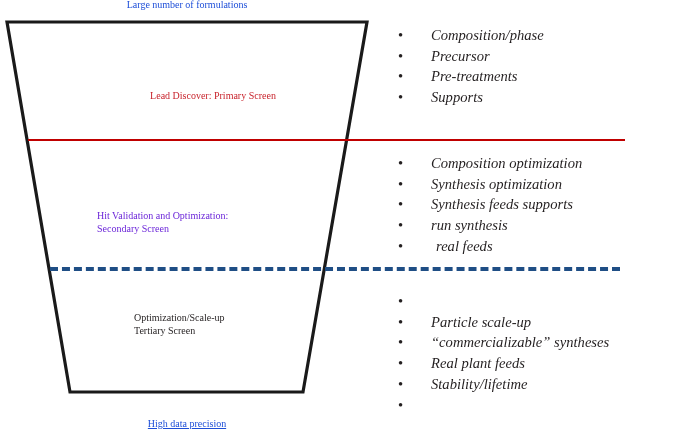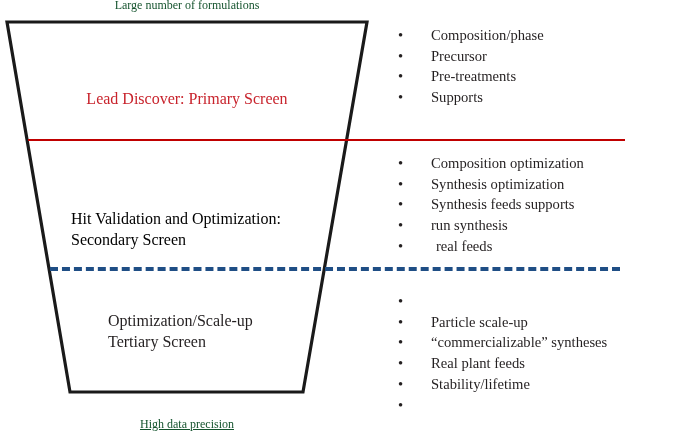--- a/index.html
+++ b/index.html
@@ -24,57 +24,58 @@
     left: 0;
     top: 0;
     width: 685px;
     height: 442px;
     overflow: visible;
   }
 
   
   .caption {
     position: absolute;
-    color: #14532d;
-    font-size: 12px;
+    color: #1d4ed8;
+    font-size: 10px;
     line-height: 1.15;
     white-space: nowrap;
   }
   #top-caption {
     left: 0;
     top: -1px;
     width: 374px;
     text-align: center;
   }
   #bottom-caption {
     left: 0;
     top: 418px;
     width: 374px;
     text-align: center;
     text-decoration: underline;
   }
 
   
   .stage-label {
     position: absolute;
-    font-size: 16px;
+    font-size: 10px;
     line-height: 1.30;
     white-space: nowrap;
+    padding-left: 26px;
   }
   #stage-primary {
     left: 0;
     top: 89px;
     width: 374px;
     text-align: center;
     color: #c8232c;
   }
   #stage-secondary {
     left: 71px;
     top: 209px;
-    color: #000000;
+    color: #6d28d9;
   }
   #stage-tertiary {
     left: 95px;
     top: 311px;
     color: #231f20;
     margin-left: 13px;
   }
 
   
   #red-divider {
@@ -107,20 +108,21 @@
     white-space: nowrap;
   }
   .bullet-mark {
     width: 33px;
     flex: 0 0 33px;
     font-size: 14.6px;
     line-height: 1.42;
   }
   .bullet-text {
     flex: 0 0 auto;
+    font-style: italic;
   }
   .indent-text {
     padding-left: 5px;
   }
 
   #list-primary   { left: 398px; top: 25px; }
   #list-secondary { left: 398px; top: 153px; }
   #list-tertiary  { left: 398px; top: 291px; }
 </style>
 </head>

